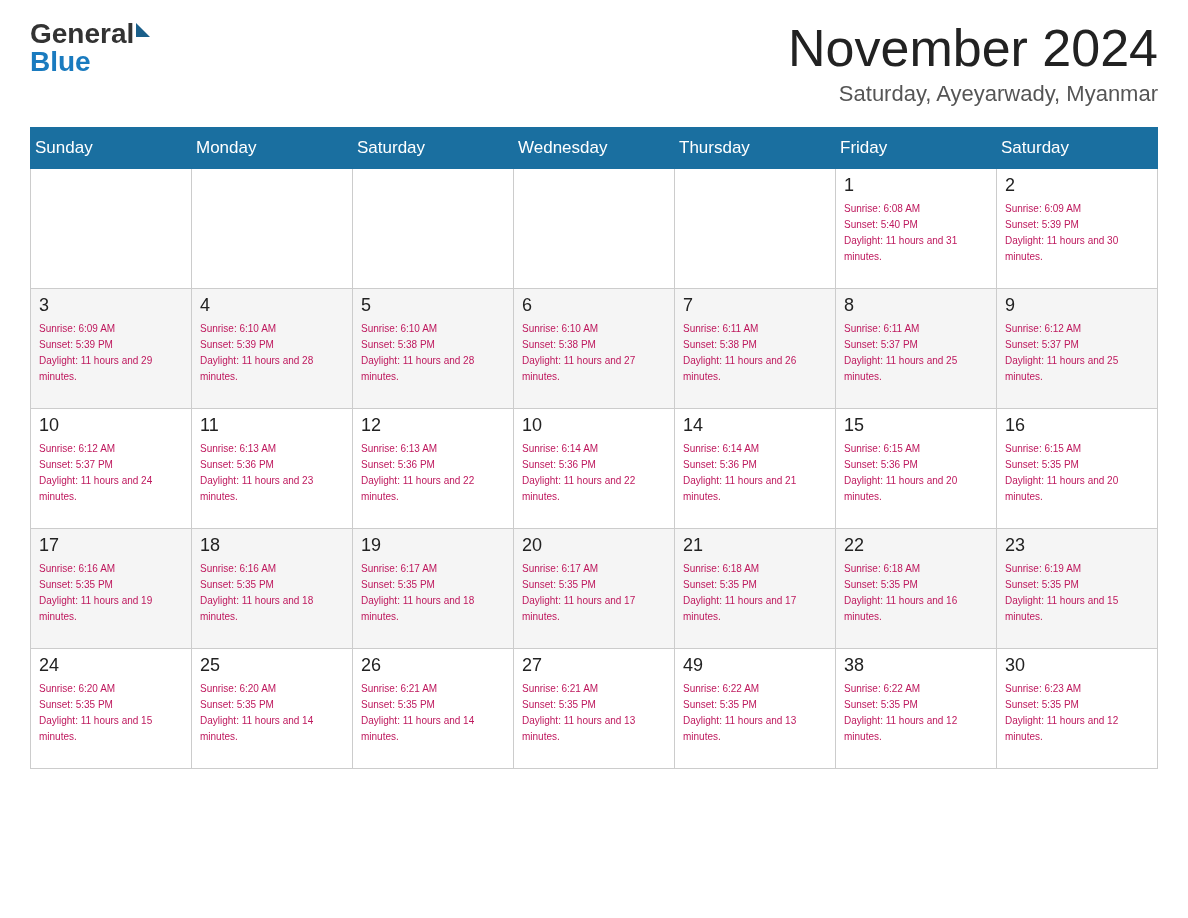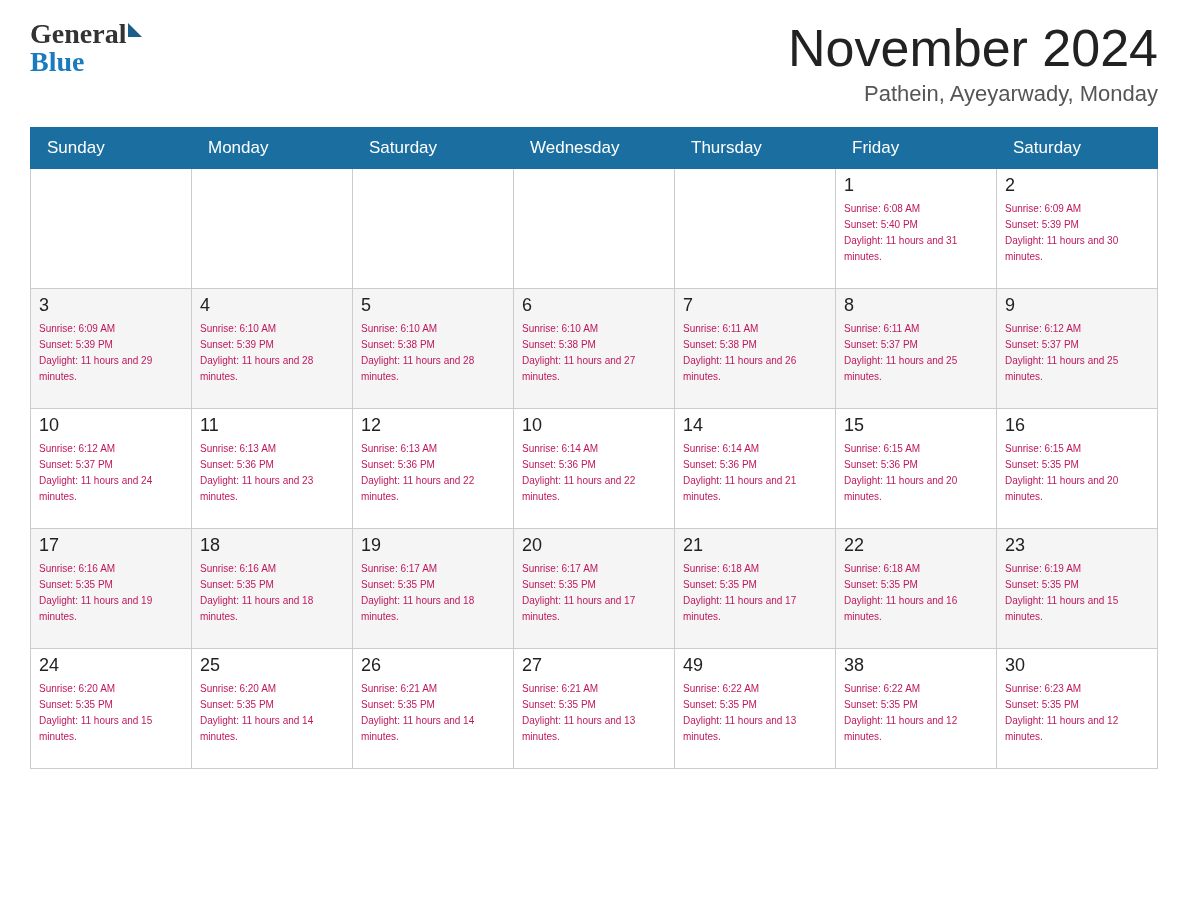--- a/index.html
+++ b/index.html
@@ -36,21 +36,20 @@
       border-top: 14px solid transparent;
       border-bottom: 0px solid transparent;
       display: inline-block;
       margin-left: 2px;
       vertical-align: middle;
       position: relative;
       top: -4px;
     }
     .logo-wrapper {
       line-height: 1.1;
-      font-family: Liberation Serif, serif;
     }
     .logo-line1 {
       display: flex;
       align-items: center;
     }
     .title-block {
       text-align: right;
     }
     .title-block h1 {
       font-size: 52px;
@@ -68,21 +67,21 @@
     .calendar {
       width: 100%;
       border-collapse: collapse;
       border: 1px solid #aaa;
     }
     .calendar th {
       background-color: #1a6fa0;
       color: #fff;
       font-size: 17px;
       font-weight: normal;
-      padding: 10px 16px;
+      padding: 10px 4px;
       text-align: left;
       border: 1px solid #1a6fa0;
     }
     .calendar td {
       vertical-align: top;
       padding: 6px 8px;
       border: 1px solid #ccc;
       font-size: 13px;
       color: #333;
       width: 14.28%;
@@ -124,21 +123,21 @@
     <div class="logo-line1">
       <span class="logo-text-general">General</span>
       <span class="logo-arrow"></span>
     </div>
     <div>
       <span class="logo-text-blue">Blue</span>
     </div>
   </div>
   <div class="title-block">
     <h1>November 2024</h1>
-    <h2>Pathein, Ayeyarwady, Monday</h2>
+    <h2>Saturday, Ayeyarwady, Myanmar</h2>
   </div>
 </div>
 
 <table class="calendar">
   <thead>
     <tr class="header-row">
       <th>Sunday</th>
       <th>Monday</th>
       <th>Saturday</th>
       <th>Wednesday</th>

